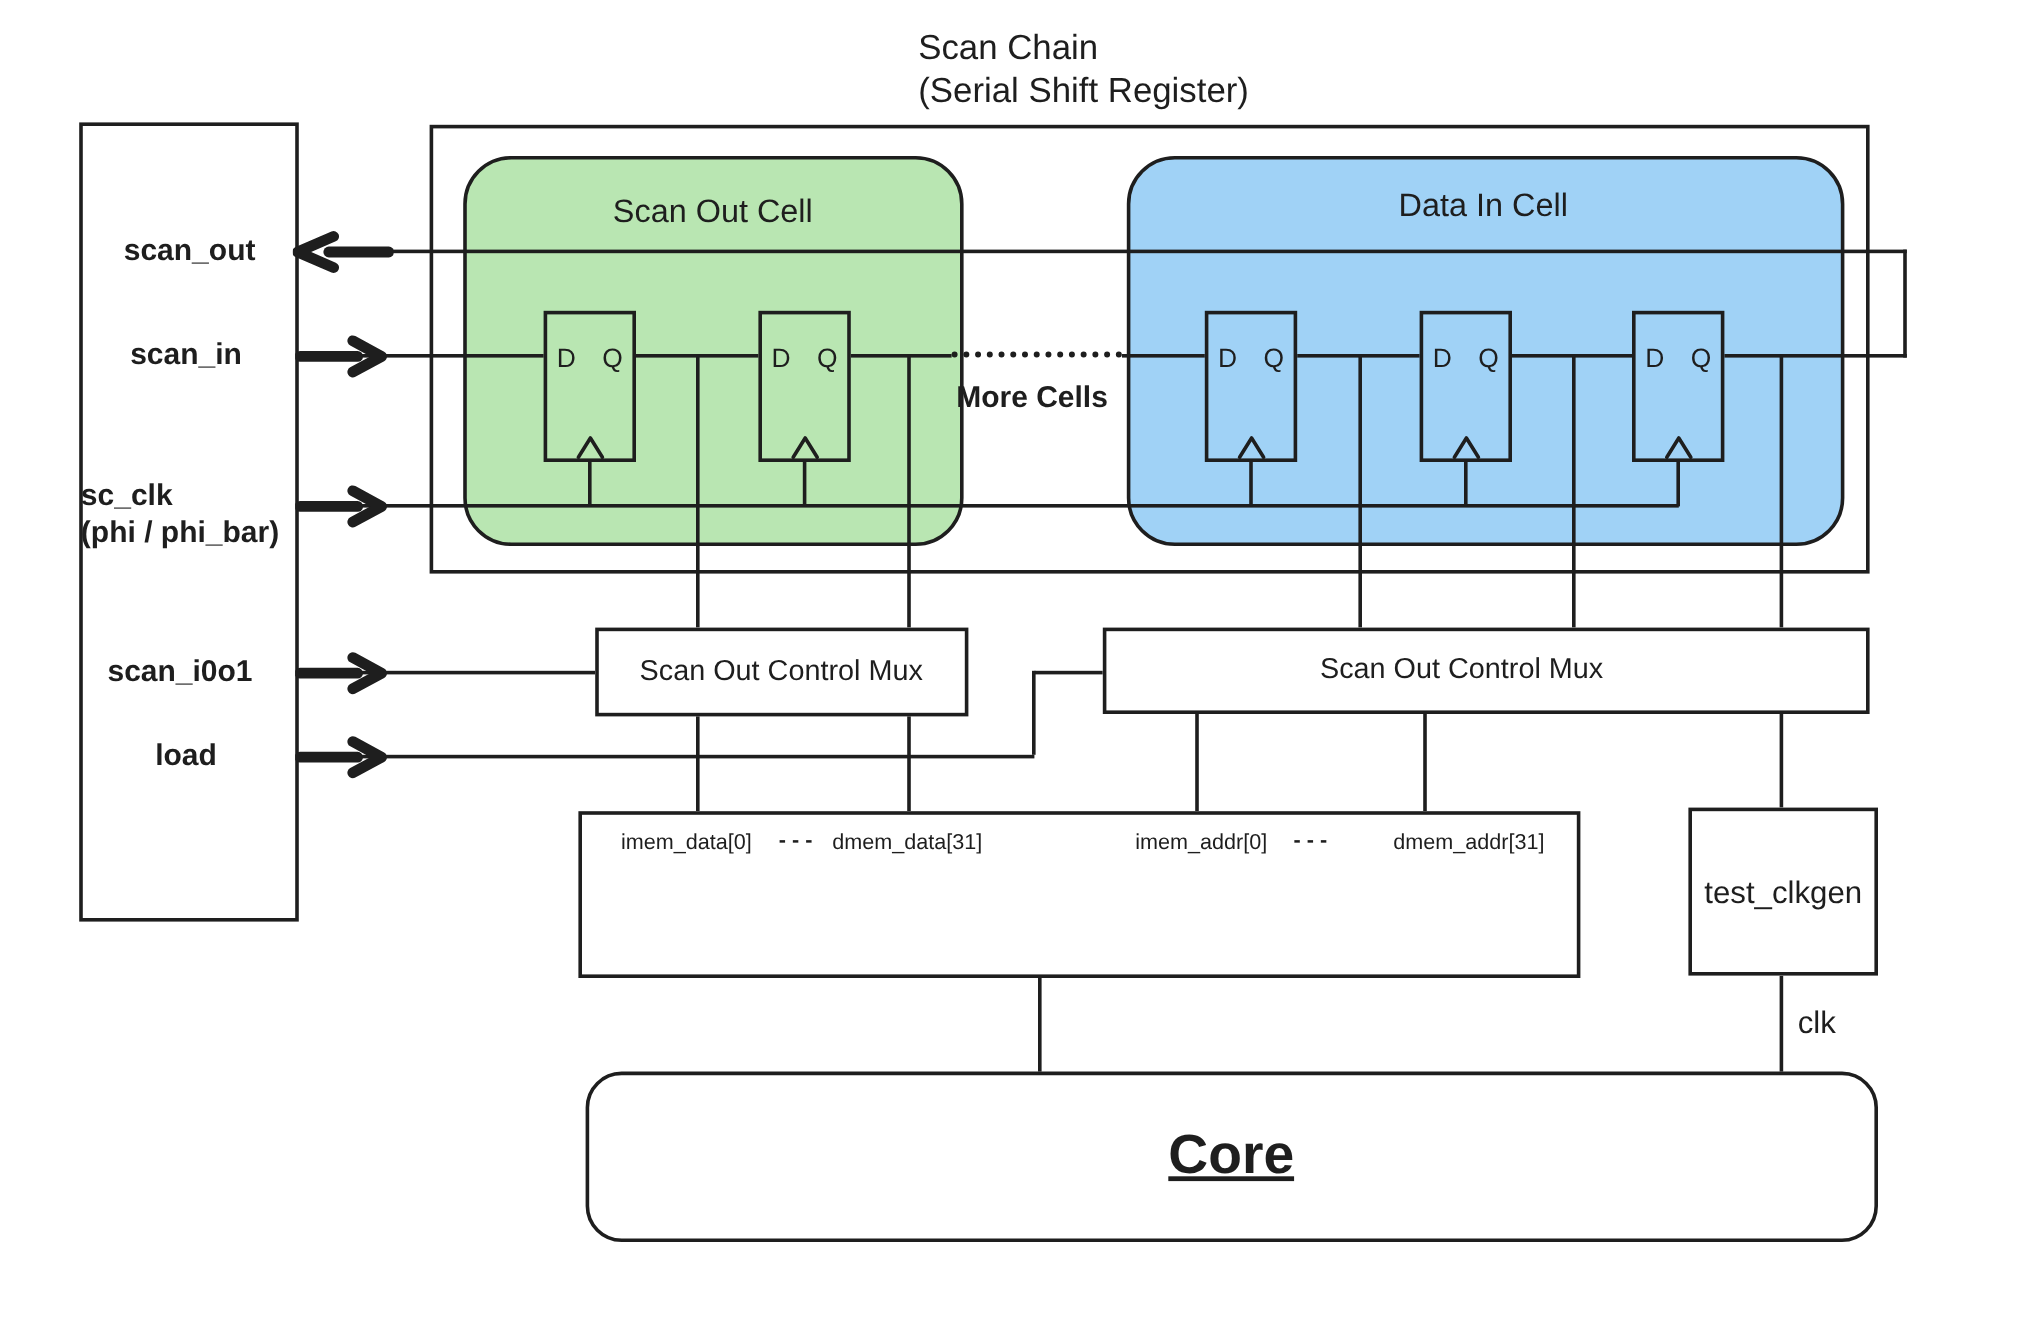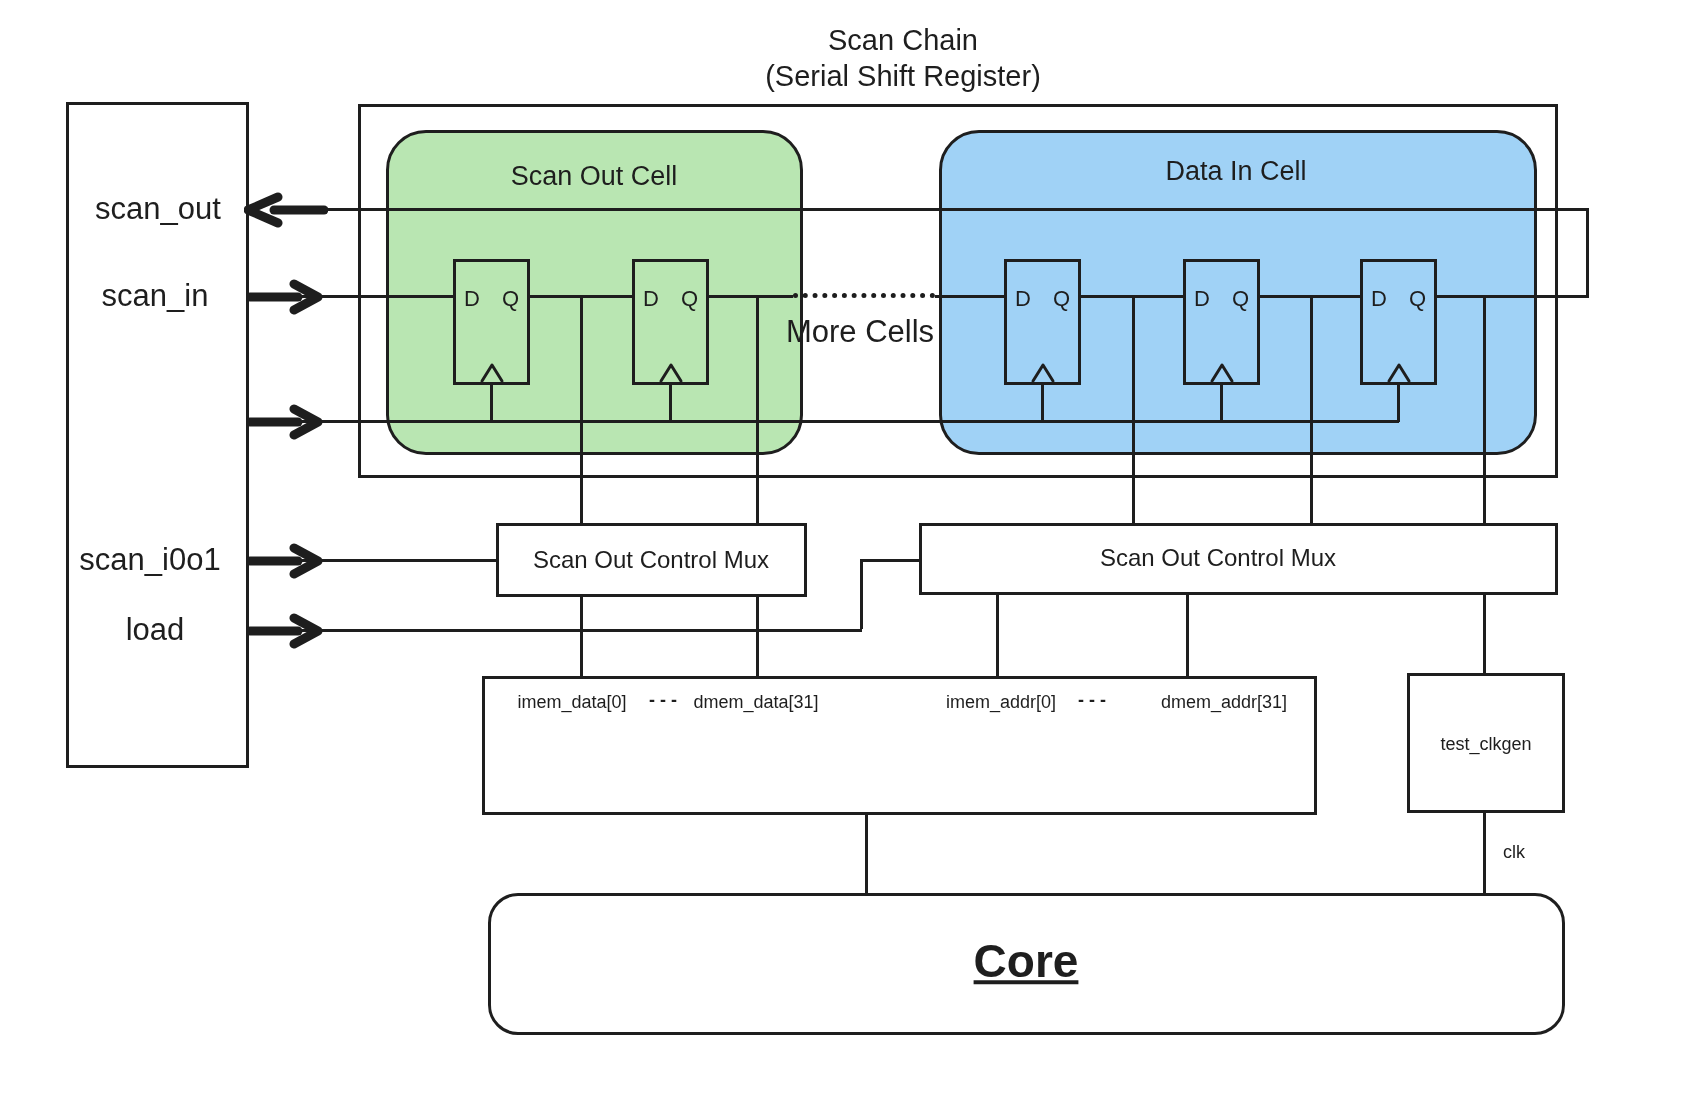--- a/index.html
+++ b/index.html
@@ -10,26 +10,26 @@
   html,body{margin:0;padding:0;background:#fff;}
   #canvas{
     position:relative;width:1698px;height:1108px;background:#ffffff;
     font-family:"Liberation Sans", sans-serif;color:var(--line);overflow:hidden;
   }
   .box{position:absolute;border:3px solid var(--line);box-sizing:border-box;background:transparent;}
   .whitebox{background:#ffffff;}
   .cell{border-radius:40px;}
   .wire{position:absolute;background:var(--line);}
   .wire-dotted{position:absolute;height:0;border-top:5px dotted var(--line);background:none;}
-  .lbl{position:absolute;transform:translate(-50%,-50%);white-space:nowrap;text-align:center;line-height:1.25;}
-  .f25{font-size:31px;}
+  .lbl{position:absolute;transform:translate(-50%,-50%);white-space:nowrap;line-height:1.25;}
+  .f25{font-size:25px;font-weight:bold;}
   .f29{font-size:29px;font-weight:500;}
   .f27{font-size:27px;font-weight:500;}
   .f24{font-size:24px;}
-  .f23{font-size:18px;}
+  .f23{font-size:26px;}
   .f18{font-size:18px;}
   .f32{font-size:32px;font-weight:500;}
   .f46{font-size:46px;font-weight:600;}
   .ff{position:absolute;width:77px;height:126px;border:3px solid var(--line);box-sizing:border-box;background:transparent;}
   .ff .d{position:absolute;left:8px;top:24px;font-size:22px;}
   .ff .q{position:absolute;right:8px;top:24px;font-size:22px;}
   .ff svg{position:absolute;left:50%;bottom:-2px;transform:translateX(-50%);}
   .arrow{position:absolute;}
   svg polyline, svg line{stroke:var(--line);stroke-width:9;fill:none;stroke-linecap:round;stroke-linejoin:round;}
   .clktri polyline{stroke-width:3;}
@@ -152,20 +152,24 @@
       </svg>
   </div>
 
   <div class="lbl f29" style="left:903px;top:58px;">
     <div>Scan Chain</div>
     <div>(Serial Shift Register)</div>
   </div>
 
   <div class="lbl f25" style="left:158px;top:209px;">scan_out</div>
   <div class="lbl f25" style="left:155px;top:296px;">scan_in</div>
+  <div class="lbl f25" style="left:150px;top:429px;">
+    <div>sc_clk</div>
+    <div>(phi / phi_bar)</div>
+  </div>
   <div class="lbl f25" style="left:150px;top:560px;">scan_i0o1</div>
   <div class="lbl f25" style="left:155px;top:630px;">load</div>
 
   <div class="lbl f27" style="left:594px;top:177px;">Scan Out Cell</div>
   <div class="lbl f27" style="left:1236px;top:172px;">Data In Cell</div>
   <div class="lbl f25" style="left:860px;top:332px;">More Cells</div>
 
   <div class="lbl f24" style="left:651px;top:560px;">Scan Out Control Mux</div>
   <div class="lbl f24" style="left:1218px;top:558px;">Scan Out Control Mux</div>
 

